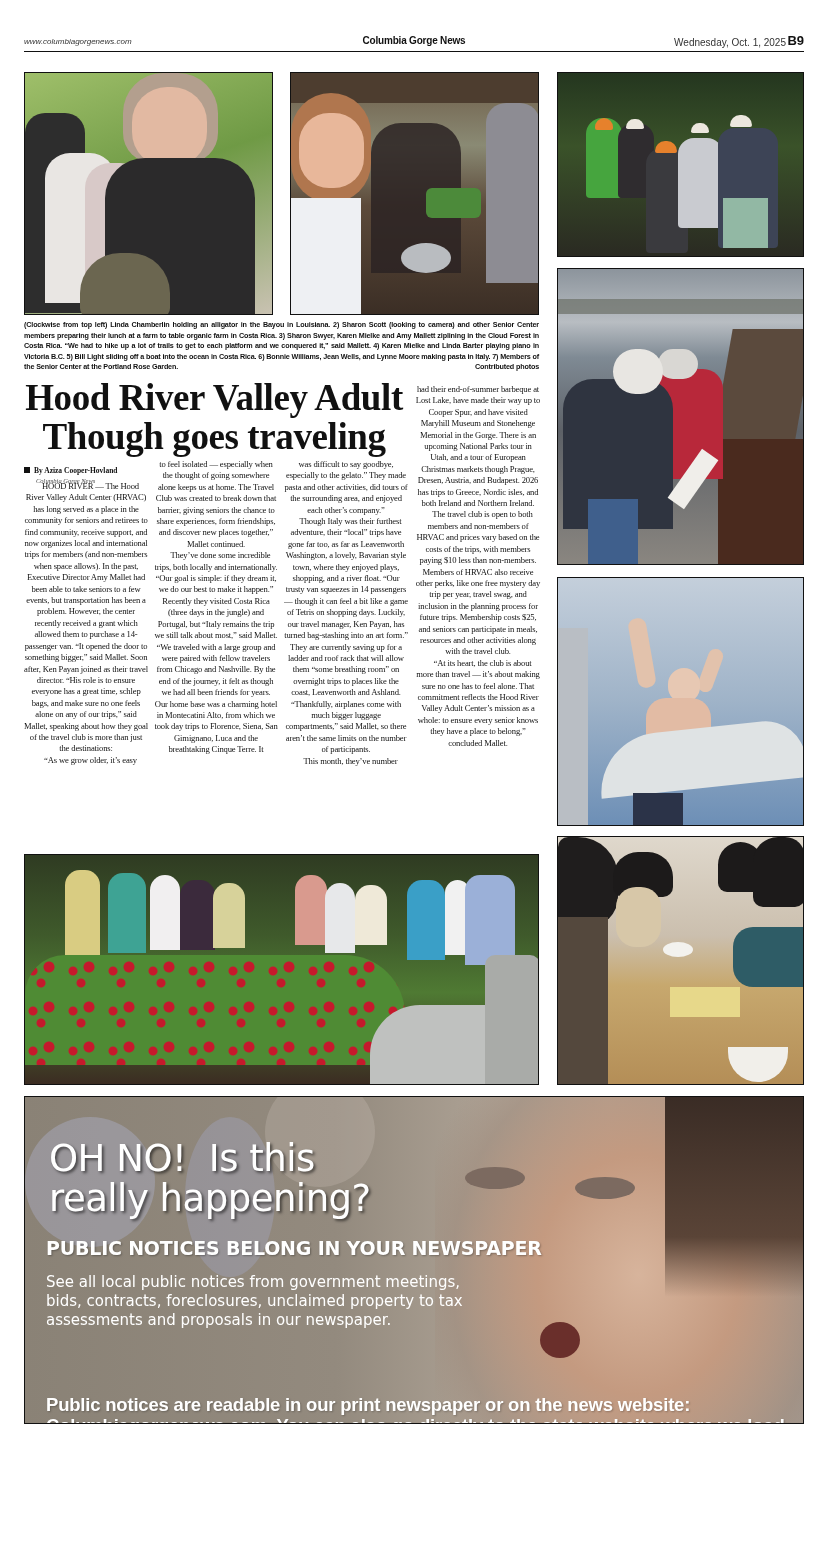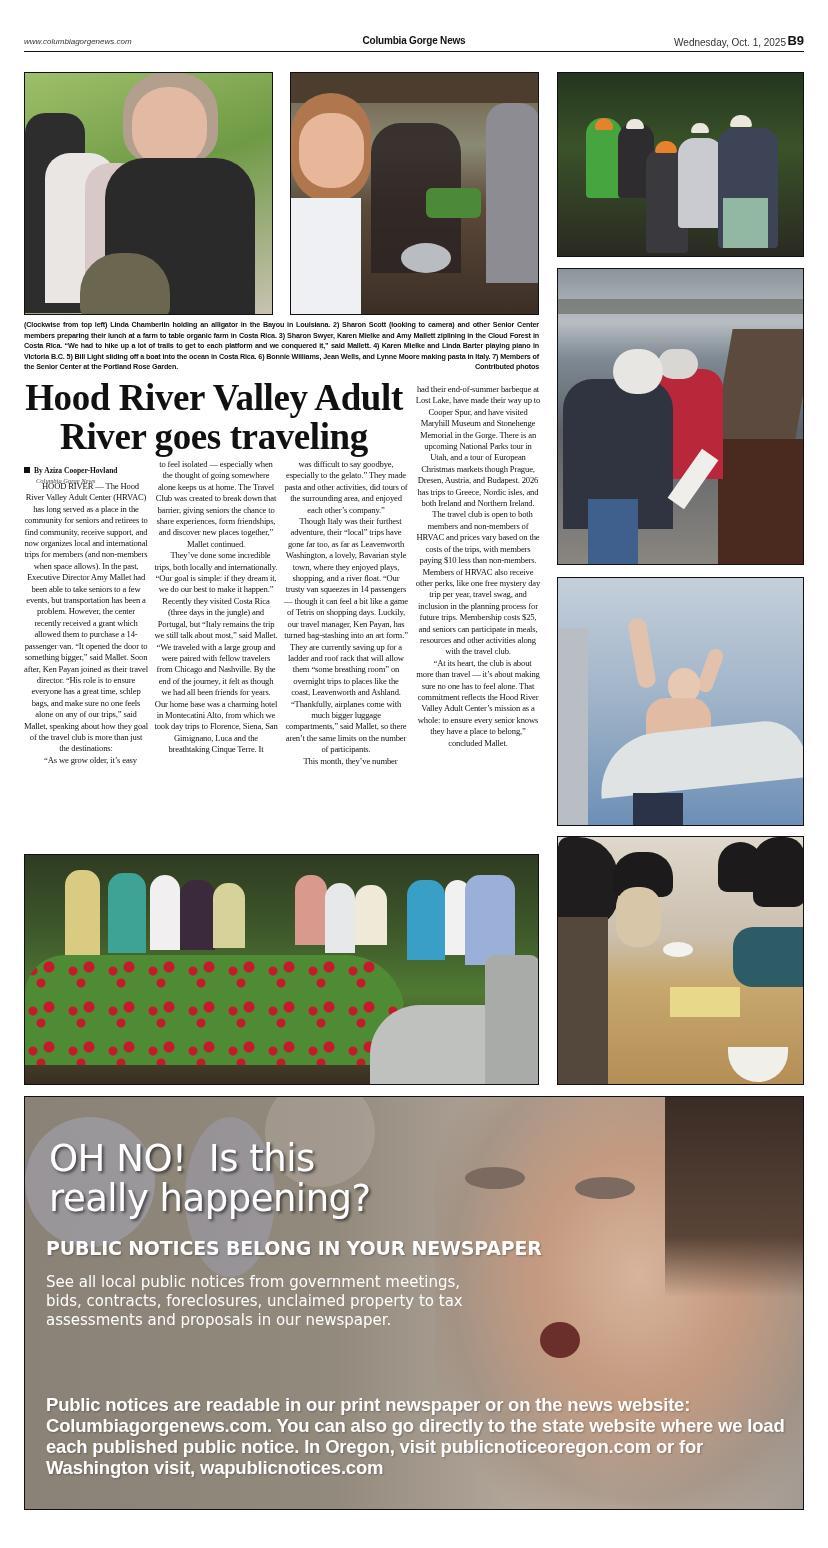--- a/index.html
+++ b/index.html
@@ -29,21 +29,21 @@
   .byline .sq { display: inline-block; width: 6px; height: 6px; background: #111; margin-right: 4px; vertical-align: 0; }
   .byline .name { font-size: 7.5px; font-weight: bold; }
   .byline .org { display: block; padding-left: 12px; font-size: 6.5px; font-style: italic; color: #444; line-height: 8px; }
 
   
   .col { position: absolute; font-size: 8.6px; line-height: 11.4px; color: #111; letter-spacing: -0.15px; }
   .col p { text-indent: 9px; text-align: center; }
   .col p.noindent { text-indent: 0; }
 
   
-  .ad { position: absolute; left: 24px; top: 1096px; width: 780px; height: 414px; border: 1px solid #111; overflow: hidden;
+  .ad { position: absolute; left: 24px; top: 1096px; width: 780px; height: 328px; border: 1px solid #111; overflow: hidden;
         background: linear-gradient(90deg, #8a8276 0%, #938a7e 40%, #a79c8f 55%, #c1b5a8 75%, #a39a92 100%); }
   .ad .bokeh { position: absolute; border-radius: 50%; }
   .ad .face { position: absolute; }
   .ad .t1 { position: absolute; left: 24px; top: 42px; font-family: "DejaVu Sans", sans-serif; font-size: 37px; line-height: 40px; color: #fff; text-shadow: 2px 2px 3px rgba(0,0,0,0.55); letter-spacing: -0.5px; }
   .ad .t2 { position: absolute; left: 21px; top: 140px; font-family: "DejaVu Sans", sans-serif; font-weight: bold; font-size: 19px; color: #fff; letter-spacing: -0.2px; text-shadow: 1px 1px 2px rgba(0,0,0,0.3); }
   .ad .t3 { position: absolute; left: 21px; top: 176px; width: 420px; font-family: "DejaVu Sans", sans-serif; font-size: 15px; line-height: 19px; color: #fff; }
   .ad .t4 { position: absolute; left: 21px; top: 297px; width: 750px; font-family: "Liberation Sans", sans-serif; font-weight: bold; font-size: 18.5px; line-height: 21px; color: #fff; text-shadow: 1px 1px 2px rgba(0,0,0,0.25); letter-spacing: -0.2px; }
 </style>
 </head>
 <body>
@@ -142,21 +142,21 @@
   <div class="layer" style="left:460px;top:100px;width:55px;height:131px;background:#a9aba8;border-radius:10px 10px 0 0;"></div>
 </div>
 
 <div class="caption">
   <span>(Clockwise from top left) Linda Chamberlin holding an alligator in the Bayou in Louisiana. 2) Sharon Scott (looking to camera) and other Senior Center members preparing their lunch at a farm to table organic farm in Costa Rica. 3) Sharon Swyer, Karen Mielke and Amy Mallett ziplining in the Cloud Forest in Costa Rica. “We had to hike up a lot of trails to get to each platform and we conquered it,” said Mallett. 4) Karen Mielke and Linda Barter playing piano in Victoria B.C. 5) Bill Light sliding off a boat into the ocean in Costa Rica. 6) Bonnie Williams, Jean Wells, and Lynne Moore making pasta in Italy. 7) Members of the Senior Center at the Portland Rose Garden.</span>
   <span class="credit">Contributed photos</span>
 </div>
 
 <h1 class="headline">
   <span>Hood River Valley Adult</span><br>
-  <span>River goes traveling</span>
+  <span>Though goes traveling</span>
 </h1>
 
 <div class="byline">
   <span class="sq"></span><span class="name">By Aziza Cooper-Hovland</span>
   <span class="org">Columbia Gorge News</span>
 </div>
 
 <div class="col" style="left:24px;top:481px;width:124px;">
   <p>HOOD RIVER — The Hood River Valley Adult Center (HRVAC) has long served as a place in the community for seniors and retirees to find community, receive support, and now organizes local and international trips for members (and non-members when space allows). In the past, Executive Director Amy Mallet had been able to take seniors to a few events, but transportation has been a problem. However, the center recently received a grant which allowed them to purchase a 14-passenger van. “It opened the door to something bigger,” said Mallet. Soon after, Ken Payan joined as their travel director. “His role is to ensure everyone has a great time, schlep bags, and make sure no one feels alone on any of our trips,” said Mallet, speaking about how they goal of the travel club is more than just the destinations:</p>
   <p>“As we grow older, it’s easy</p>

